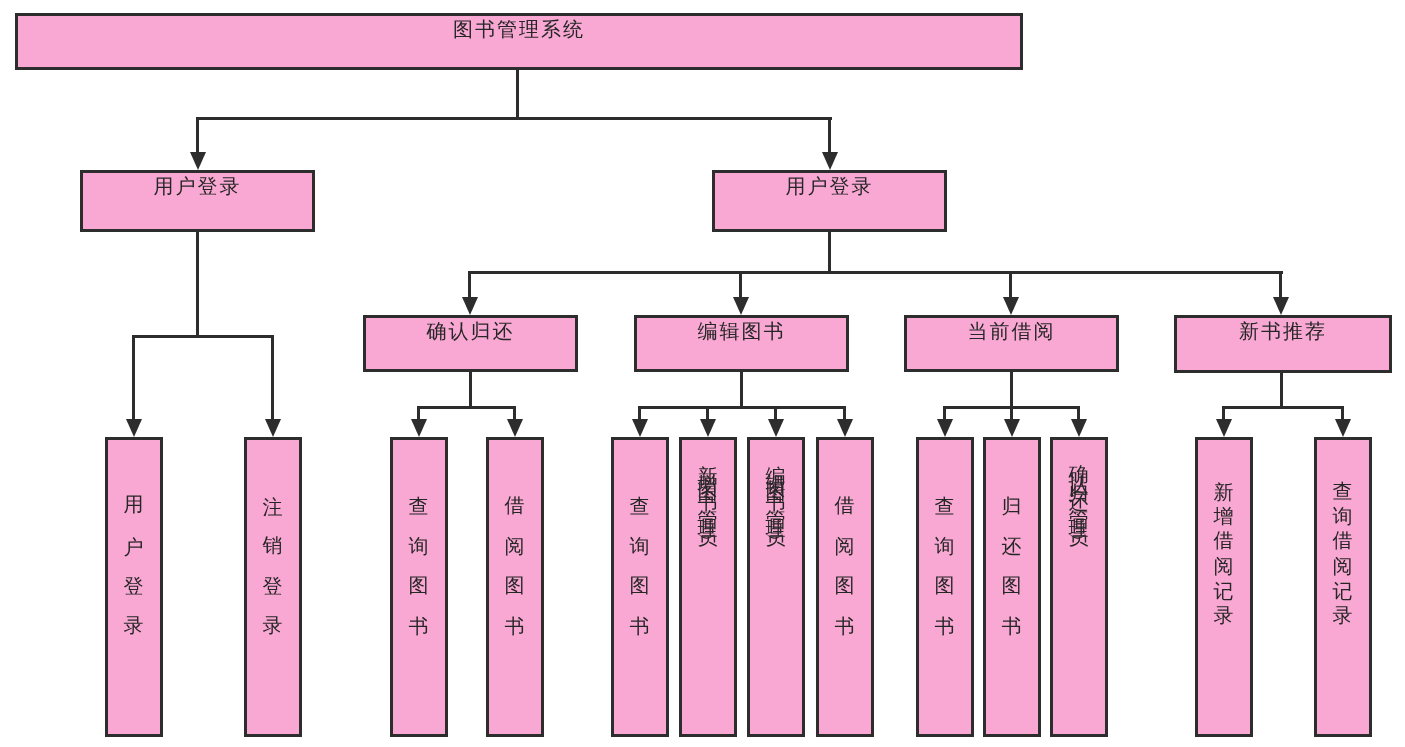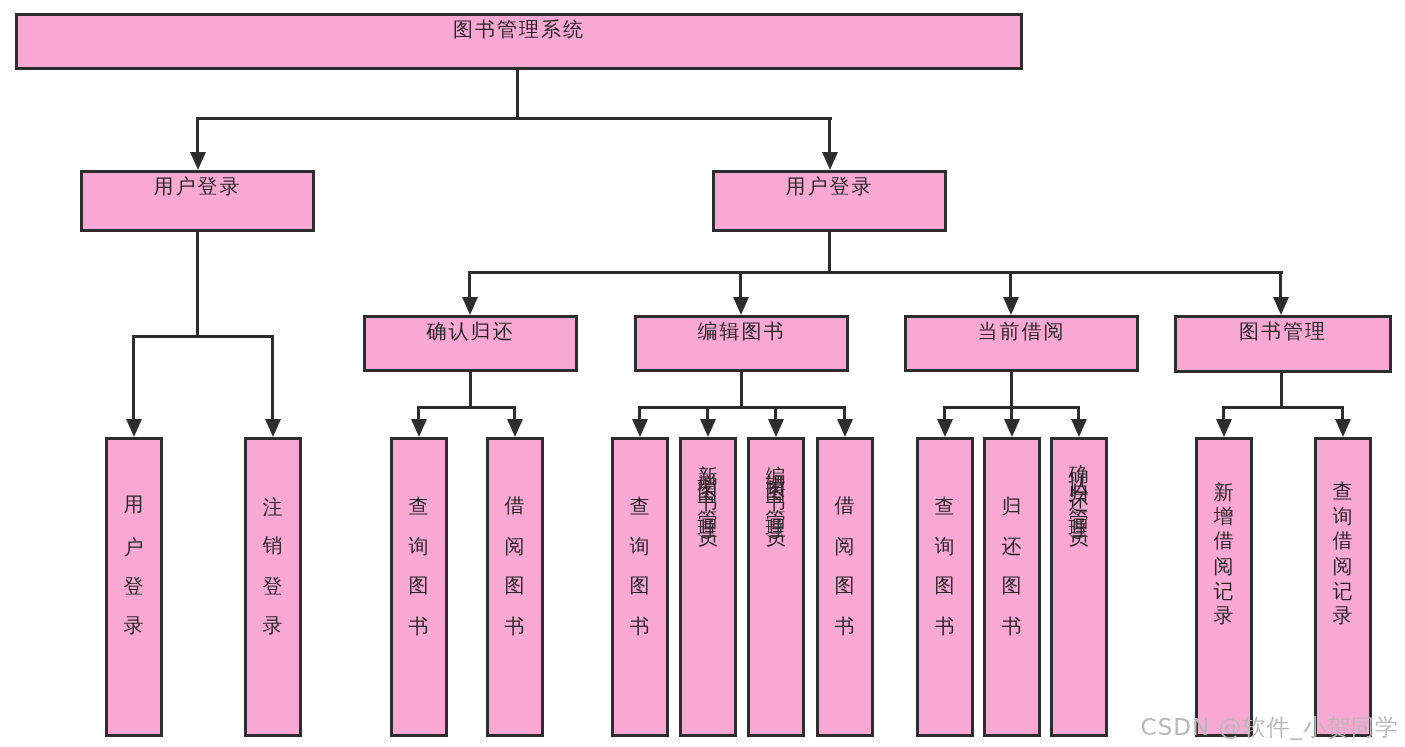--- a/index.html
+++ b/index.html
@@ -71,25 +71,25 @@
   <div class="box hbox" style="left:712px;top:170px;width:235px;height:62px">
     <span>用户登录</span>
   </div>
 
   <div class="box hbox" style="left:363px;top:315px;width:215px;height:57px">
     <span>确认归还</span>
   </div>
   <div class="box hbox" style="left:634px;top:315px;width:215px;height:57px">
     <span>编辑图书</span>
   </div>
-  <div class="box hbox" style="left:904px;top:315px;width:235px;height:57px">
+  <div class="box hbox" style="left:904px;top:315px;width:215px;height:57px">
     <span>当前借阅</span>
   </div>
   <div class="box hbox" style="left:1174px;top:315px;width:218px;height:58px">
-    <span>图书管理</span>
+    <span>新书推荐</span>
   </div>
 
   <div class="box vbox sp4" style="left:105px;top:437px;width:58px;height:300px">
     <span>用户登录</span>
   </div>
   <div class="box vbox sp4" style="left:244px;top:437px;width:58px;height:300px">
     <span>注销登录</span>
   </div>
 
   <div class="box vbox sp4" style="left:390px;top:437px;width:58px;height:300px">
@@ -181,15 +181,14 @@
   <div class="vl" style="left:1077px;top:406px;height:16px"></div>
   <div class="ar" style="left:1071px;top:419px"></div>
 
   <div class="vl" style="left:1280px;top:373px;height:36px"></div>
   <div class="hl" style="left:1222px;top:406px;width:122px"></div>
   <div class="vl" style="left:1222px;top:406px;height:16px"></div>
   <div class="ar" style="left:1216px;top:419px"></div>
   <div class="vl" style="left:1341px;top:406px;height:16px"></div>
   <div class="ar" style="left:1335px;top:419px"></div>
 
-  <div class="watermark">CSDN @软件_小贺同学</div>
 
 </div>
 
 </body></html>

